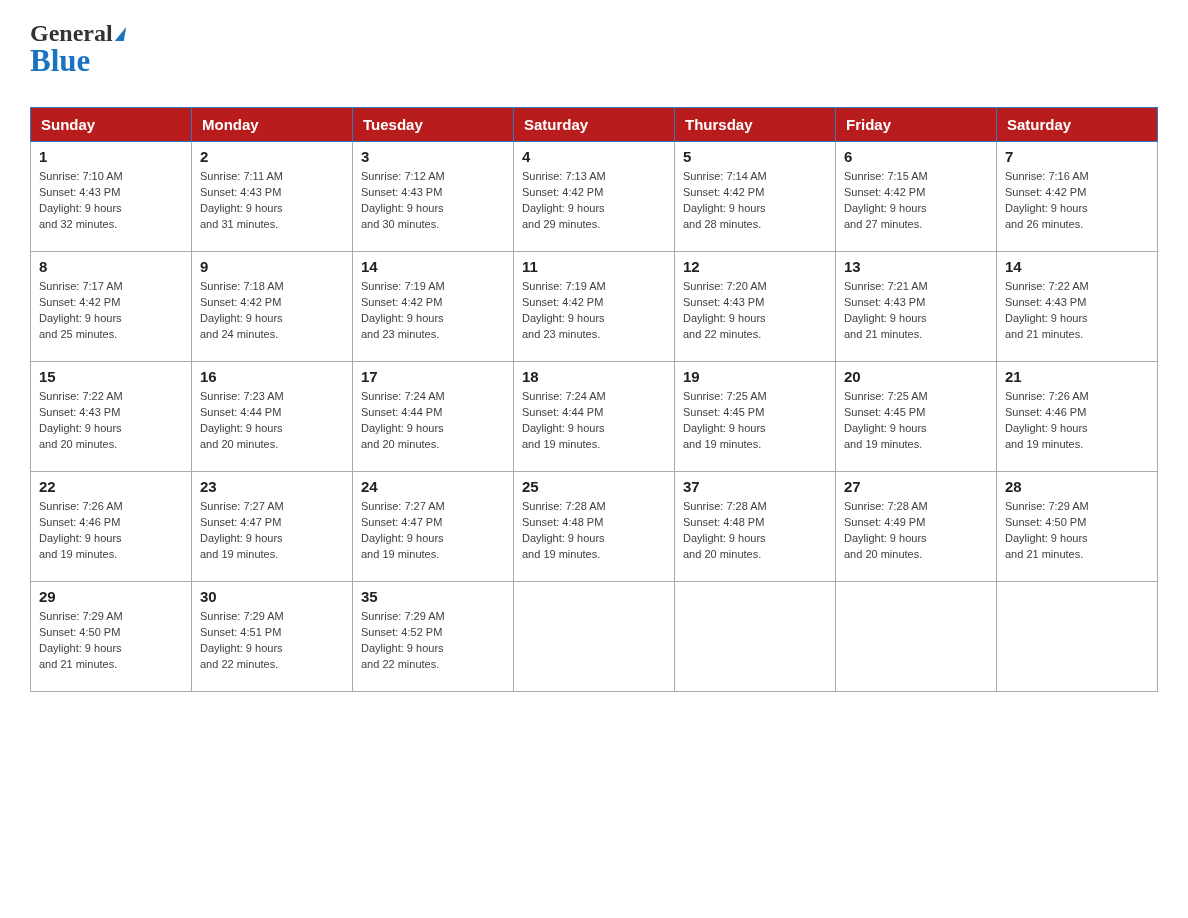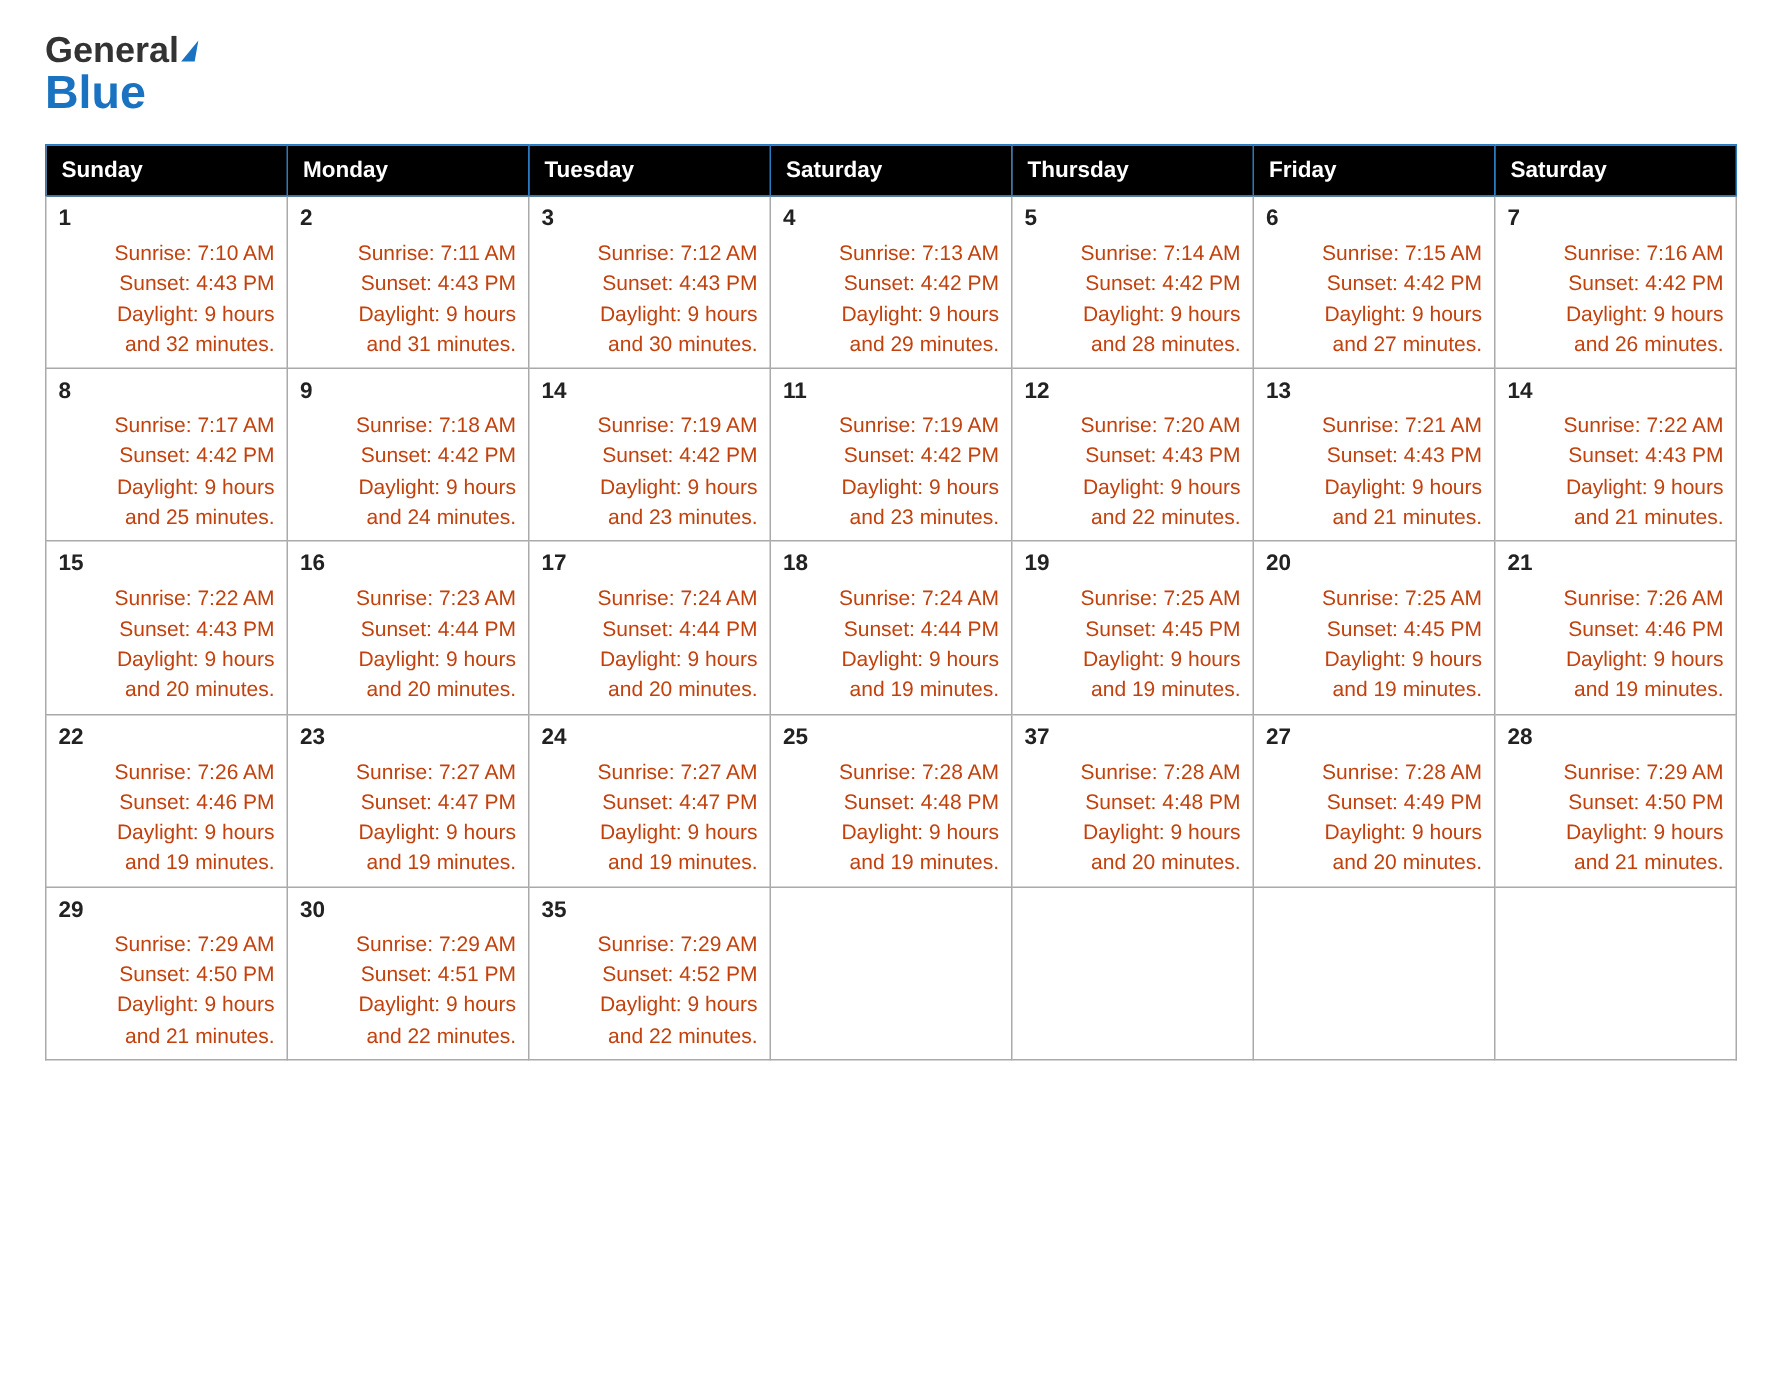--- a/index.html
+++ b/index.html
@@ -7,21 +7,22 @@
       font-family: Arial, sans-serif;
       background: #fff;
       width: 1188px;
       min-height: 918px;
       padding: 20px 30px;
     }
     .header-area {
       display: flex;
       justify-content: space-between;
       align-items: flex-start;
-      margin-bottom: 16px;
+      margin-bottom: 28px;
+      font-family: Liberation Serif, serif;
     }
     .logo {
       display: flex;
       flex-direction: column;
       align-items: flex-start;
     }
     .logo-row {
       display: flex;
       align-items: center;
     }
@@ -37,21 +38,21 @@
       font-size: 18px;
       color: #444;
       margin-top: 4px;
     }
     .calendar-table {
       width: 100%;
       border-collapse: collapse;
       table-layout: fixed;
     }
     .calendar-table thead th {
-      background-color: #000000;
+      background-color: #b91c1c;
       color: #fff;
       font-size: 15px;
       font-weight: bold;
       padding: 8px 10px;
       border: 1px solid #2a7abf;
       text-align: left;
     }
     .calendar-table tbody td {
       border: 1px solid #aaa;
       vertical-align: top;
@@ -59,24 +60,23 @@
       min-height: 90px;
       height: 110px;
     }
     .day-number {
       font-size: 15px;
       font-weight: bold;
       color: #222;
       margin-bottom: 4px;
     }
     .day-info {
-      font-size: 14px;
-      color: #c2410c;
+      font-size: 11px;
+      color: #404040;
       line-height: 1.45;
-      text-align: right;
     }
     .empty-cell {
       background: #fff;
     }
     
     .calendar-table tbody tr td:first-child {
       border-left: 1px solid #aaa;
     }
     .week-row td {
       border-top: 2px solid #2a7abf;

